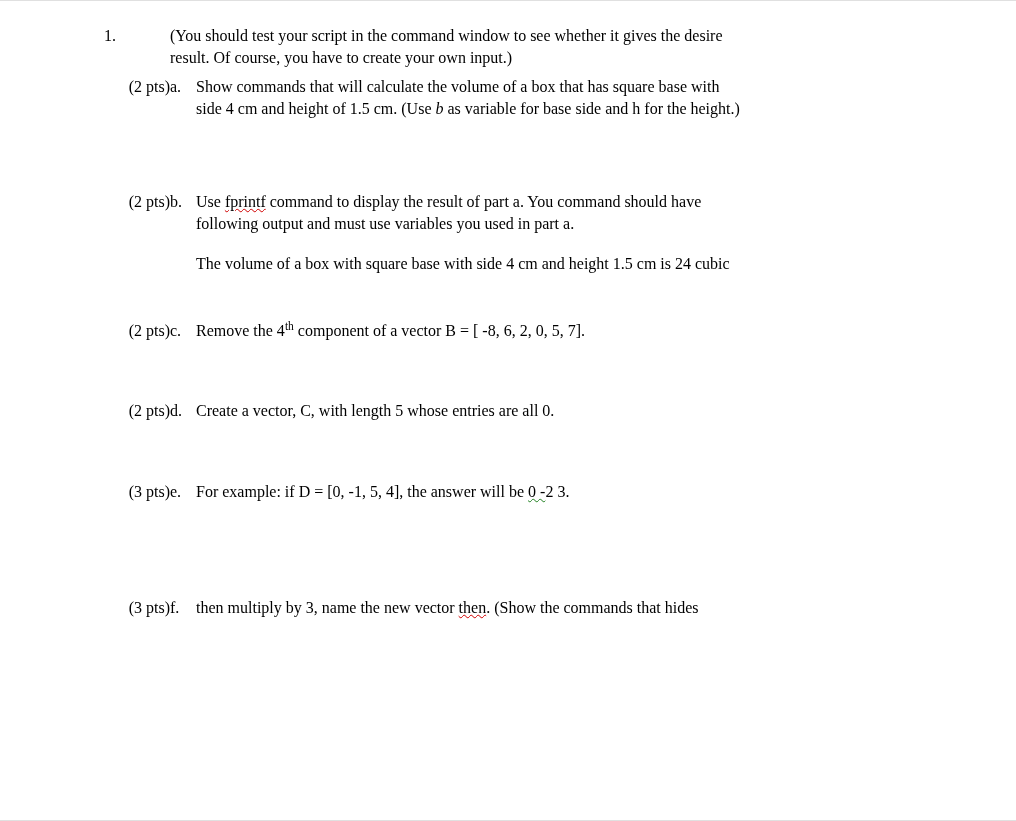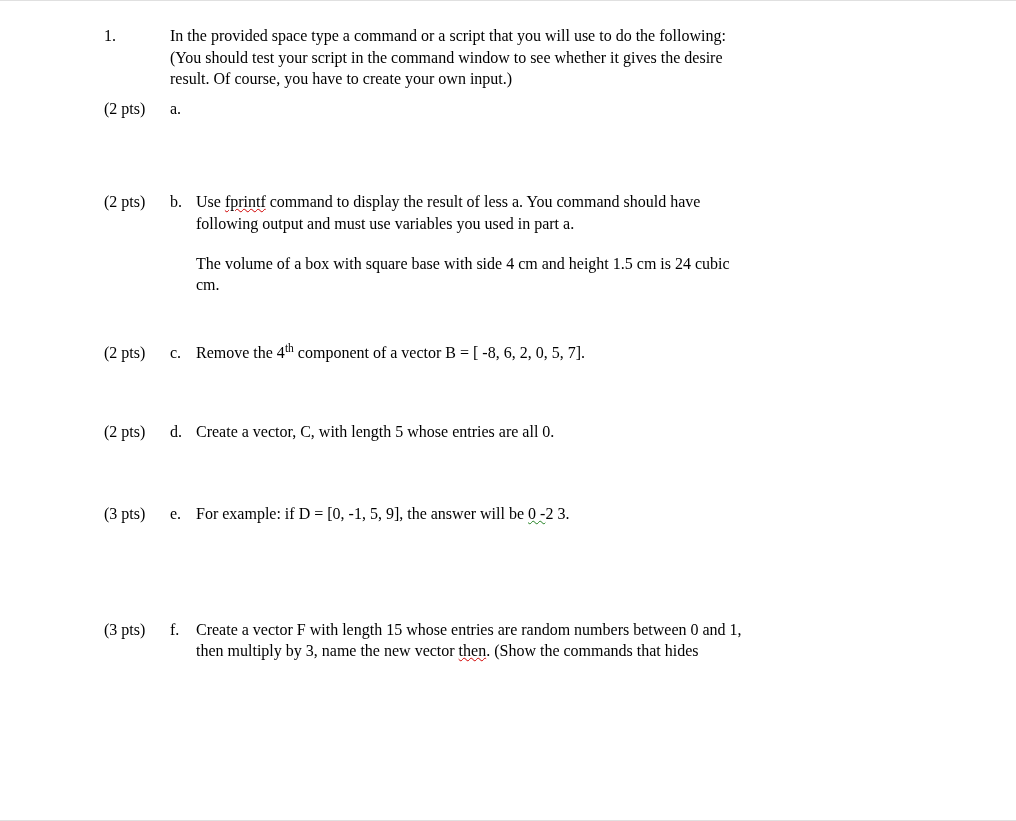--- a/index.html
+++ b/index.html
@@ -30,21 +30,21 @@
     align-items: flex-start;
   }
   .num-col {
     width: 66px;
     flex: 0 0 66px;
     text-align: left;
   }
   .pts-col {
     width: 66px;
     flex: 0 0 66px;
-    text-align: left;
+    text-align: right;
   }
   .letter-col {
     width: 26px;
     flex: 0 0 26px;
   }
   .body-col {
     flex: 1 1 auto;
   }
   .underline {
   }
@@ -67,52 +67,56 @@
 </style>
 </head>
 <body>
 
 <div class="page-border">
   <div class="content">
 
     <div class="row">
       <div class="num-col">1.</div>
       <div class="body-col">
-        <div>In the provided space type a command or a script that you will use to do the following:</div>
         <div>
           <span class="underline">(You should test your script in the command window to see whether it gives the desire</span>
         </div>
         <div>
           <span class="underline">result.</span>
           <span> </span>
           <span class="underline">Of course, you have to create your own input.</span><span>)</span>
         </div>
       </div>
     </div>
 
     <div style="height:8px"></div>
 
     <div class="row">
       <div class="pts-col">(2 pts)</div>
       <div class="letter-col">a.</div>
+      <div class="body-col">
+        <div>Show commands that will calculate the volume of a box that has square base with</div>
+        <div>
+          <span>side 4 cm and height of 1.5 cm. (Use </span><span class="italic">b</span><span> as variable for base side and h for the height.)</span>
+        </div>
+      </div>
     </div>
 
     <div class="gap-lg"></div>
 
     <div class="row">
       <div class="pts-col">(2 pts)</div>
       <div class="letter-col">b.</div>
       <div class="body-col">
         <div>
-          <span>Use </span><span class="wavy-red">fprintf</span><span> command to display the result of less a. You command should have</span>
+          <span>Use </span><span class="wavy-red">fprintf</span><span> command to display the result of part a. You command should have</span>
         </div>
         <div>following output and must use variables you used in part a.</div>
         <div class="gap-sm"></div>
         <div>The volume of a box with square base with side 4 cm and height 1.5 cm is 24 cubic</div>
-        <div>cm.</div>
       </div>
     </div>
 
     <div class="gap-md"></div>
 
     <div class="row">
       <div class="pts-col">(2 pts)</div>
       <div class="letter-col">c.</div>
       <div class="body-col">
         <span>Remove the 4</span><sup>th</sup><span> component of a vector B = [ -8, 6, 2, 0, 5, 7].</span>
@@ -129,32 +133,31 @@
     </div>
 
     <div class="gap-md"></div>
     <div style="height:14px"></div>
 
     <div class="row">
       <div class="pts-col">(3 pts)</div>
       <div class="letter-col">e.</div>
       <div class="body-col">
         <div>
-          <span>For example: if D = [0, -1, 5, 9], the answer will be   </span><span class="wavy-green">0  -</span><span>2 3.</span>
+          <span>For example: if D = [0, -1, 5, 4], the answer will be   </span><span class="wavy-green">0  -</span><span>2 3.</span>
         </div>
       </div>
     </div>
 
     <div class="gap-xl"></div>
 
     <div class="row">
       <div class="pts-col">(3 pts)</div>
       <div class="letter-col">f.</div>
       <div class="body-col">
-        <div>Create a vector F with length 15 whose entries are random numbers between 0 and 1,</div>
         <div>
           <span>then multiply by 3, name the new vector </span><span class="wavy-red">then</span><span>. (Show the commands that hides</span>
         </div>
       </div>
     </div>
 
   </div>
 </div>
 
 </body></html>

